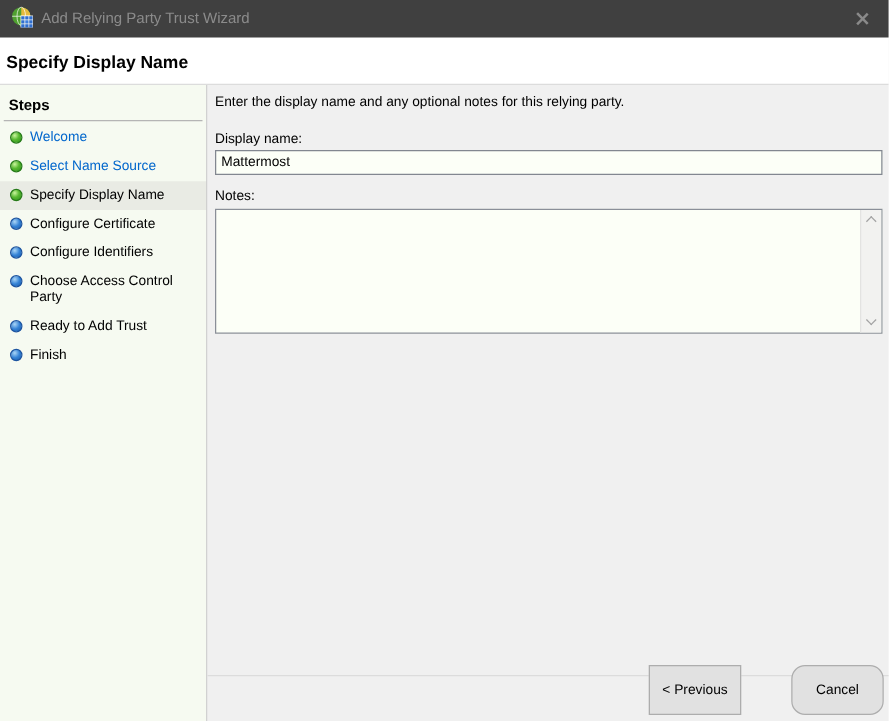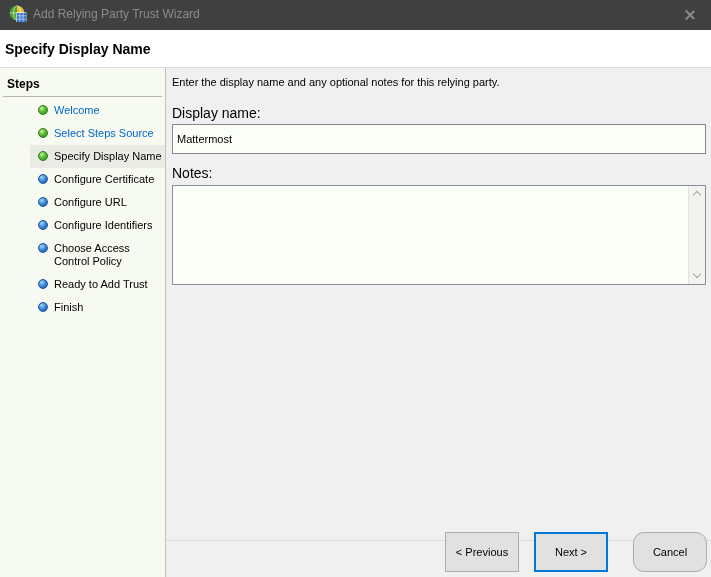--- a/index.html
+++ b/index.html
@@ -48,21 +48,21 @@
   }
   .v-divider {
     position: absolute; top: 68px; left: 165px; bottom: 0; width: 1px;
     background: #c2c2c2;
   }
   .steps-heading {
     padding: 9px 0 0 7px;
     font-size: 12px; font-weight: bold;
   }
   .steps-divider { margin: 5px 3px 0 3px; height: 1px; background: #b5b5b5; }
-  .steps-list { list-style: none; margin-top: 2px; padding-left: 30px; }
+  .steps-list { list-style: none; margin-top: 2px; }
   .step {
     position: relative; padding: 5px 2px 5px 24px;
     font-size: 11px; line-height: 13px;
   }
   .step.current { background: #e9ebe4; }
   .bullet {
     position: absolute; left: 8px; top: 6px;
     width: 10px; height: 10px; border-radius: 50%;
   }
   .bullet.done {
@@ -74,24 +74,24 @@
     border: 1px solid #1d54a0;
   }
   .step.done .step-label { color: #0066cc; }
   
   .main {
     position: absolute; top: 68px; left: 166px; right: 0; bottom: 0;
     background: #f0f0f0;
   }
   .form { position: absolute; top: 0; left: 0; right: 0; padding: 8px 5px 0 6px; }
   .instruction { font-size: 11px; line-height: 13px; }
-  .field-label { font-size: 14px; margin-top: 16px; }
+  .field-label { font-size: 11px; margin-top: 16px; }
   .field-label.notes { margin-top: 11px; }
   .text-input {
-    display: block; width: 100%; height: 30px; margin-top: 3px;
+    display: block; width: 100%; height: 20px; margin-top: 3px;
     background: #fcfff7; border: 1px solid #828790;
     font-family: inherit; font-size: 11px; padding: 0 4px; color: #000;
   }
   .notes-box {
     position: relative; height: 100px; margin-top: 4px;
     background: #fcfff7; border: 1px solid #8a8f98;
   }
   .notes-content {
     position: absolute; left: 0; top: 0; right: 17px; bottom: 0;
     font-size: 11px; padding: 2px 4px; outline: none; white-space: pre-wrap;
@@ -166,41 +166,37 @@
 <div class="sidebar">
   <div class="steps-heading">Steps</div>
   <div class="steps-divider"></div>
   <ul class="steps-list">
     <li class="step done">
       <span class="bullet done"></span>
       <span class="step-label">Welcome</span>
     </li>
     <li class="step done">
       <span class="bullet done"></span>
-      <span class="step-label">Select Steps Source</span>
+      <span class="step-label">Select Name Source</span>
     </li>
     <li class="step current">
       <span class="bullet done"></span>
       <span class="step-label">Specify Display Name</span>
     </li>
     <li class="step">
       <span class="bullet todo"></span>
       <span class="step-label">Configure Certificate</span>
     </li>
     <li class="step">
       <span class="bullet todo"></span>
-      <span class="step-label">Configure URL</span>
-    </li>
-    <li class="step">
-      <span class="bullet todo"></span>
       <span class="step-label">Configure Identifiers</span>
     </li>
     <li class="step">
       <span class="bullet todo"></span>
-      <span class="step-label">Choose Access Control Policy</span>
+      <span class="step-label">Choose Access Control Party</span>
     </li>
     <li class="step">
       <span class="bullet todo"></span>
       <span class="step-label">Ready to Add Trust</span>
     </li>
     <li class="step">
       <span class="bullet todo"></span>
       <span class="step-label">Finish</span>
     </li>
   </ul>
@@ -222,16 +218,15 @@
         <button class="scroll-btn down">
           <span class="chev down"></span>
         </button>
       </div>
     </div>
   </div>
 
   <div class="bottom-divider"></div>
   <div class="button-row">
     <button class="btn prev">&lt; Previous</button>
-    <button class="btn default">Next &gt;</button>
     <button class="btn cancel">Cancel</button>
   </div>
 </div>
 
 </body></html>

